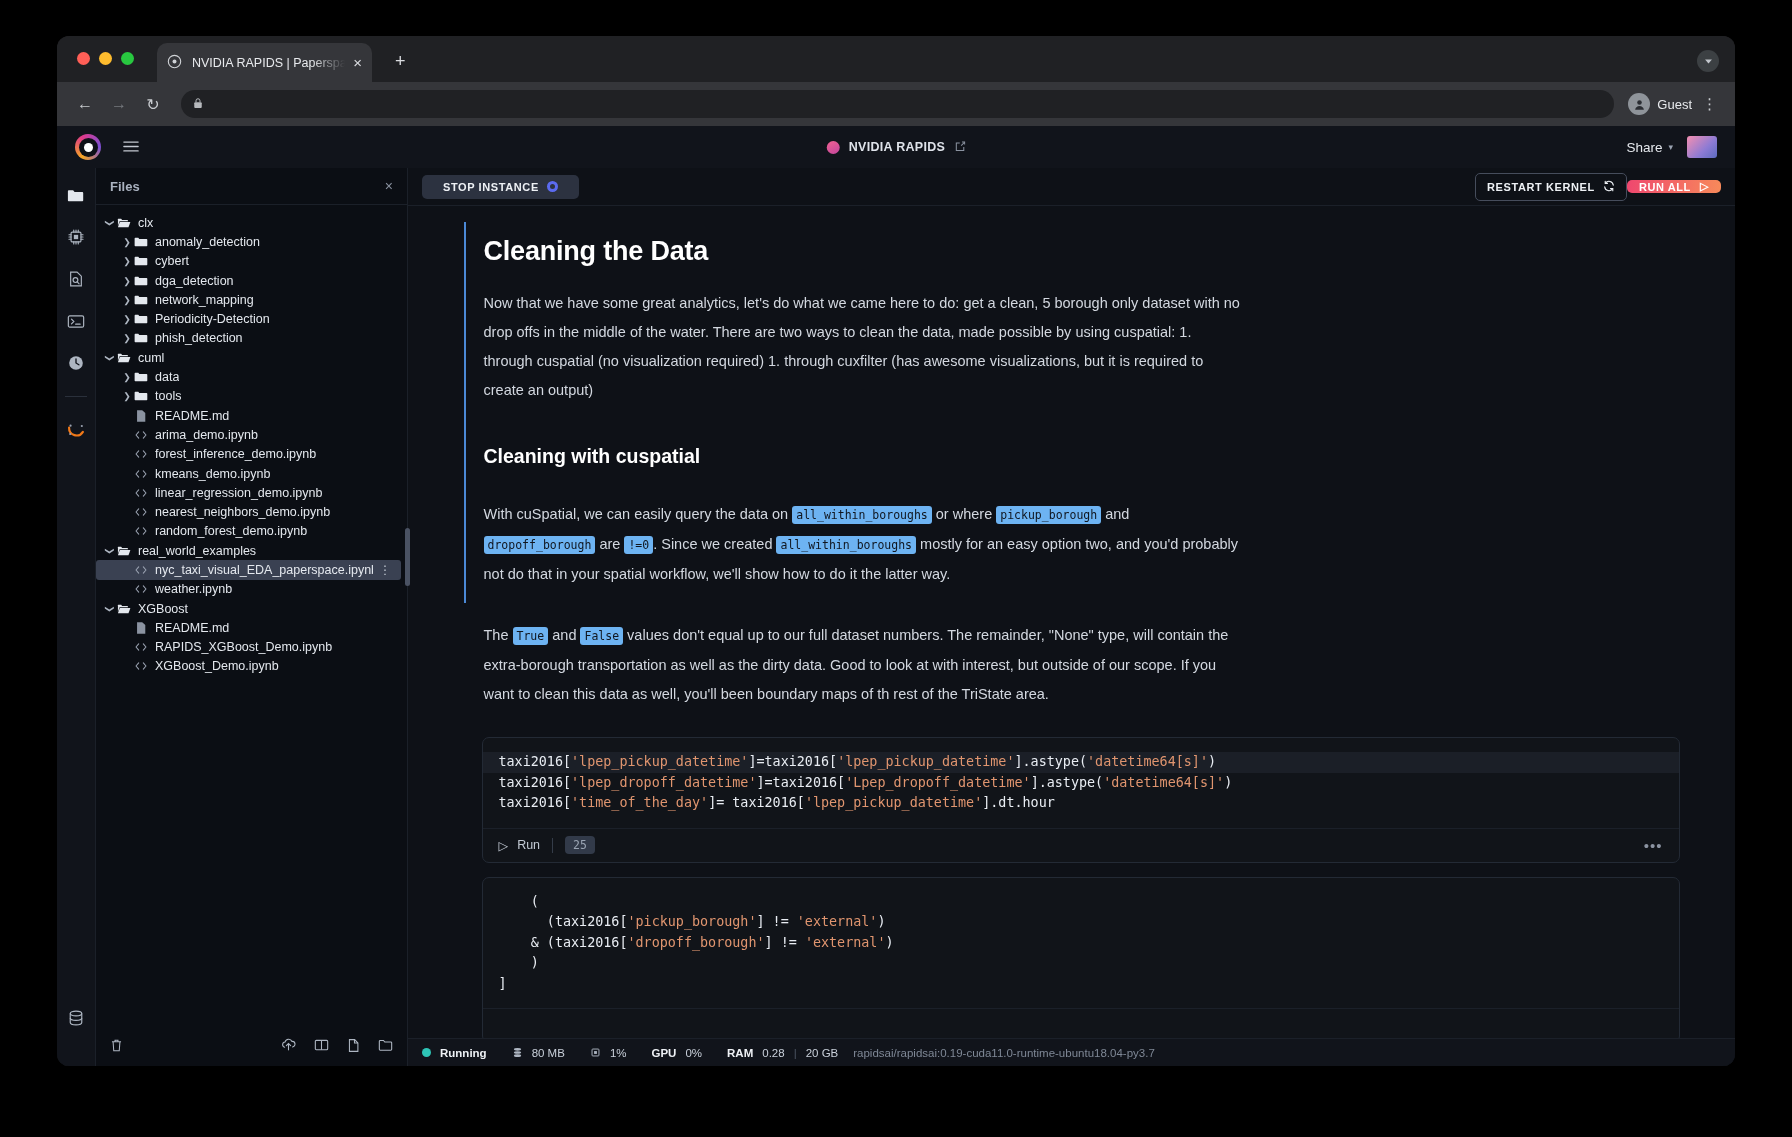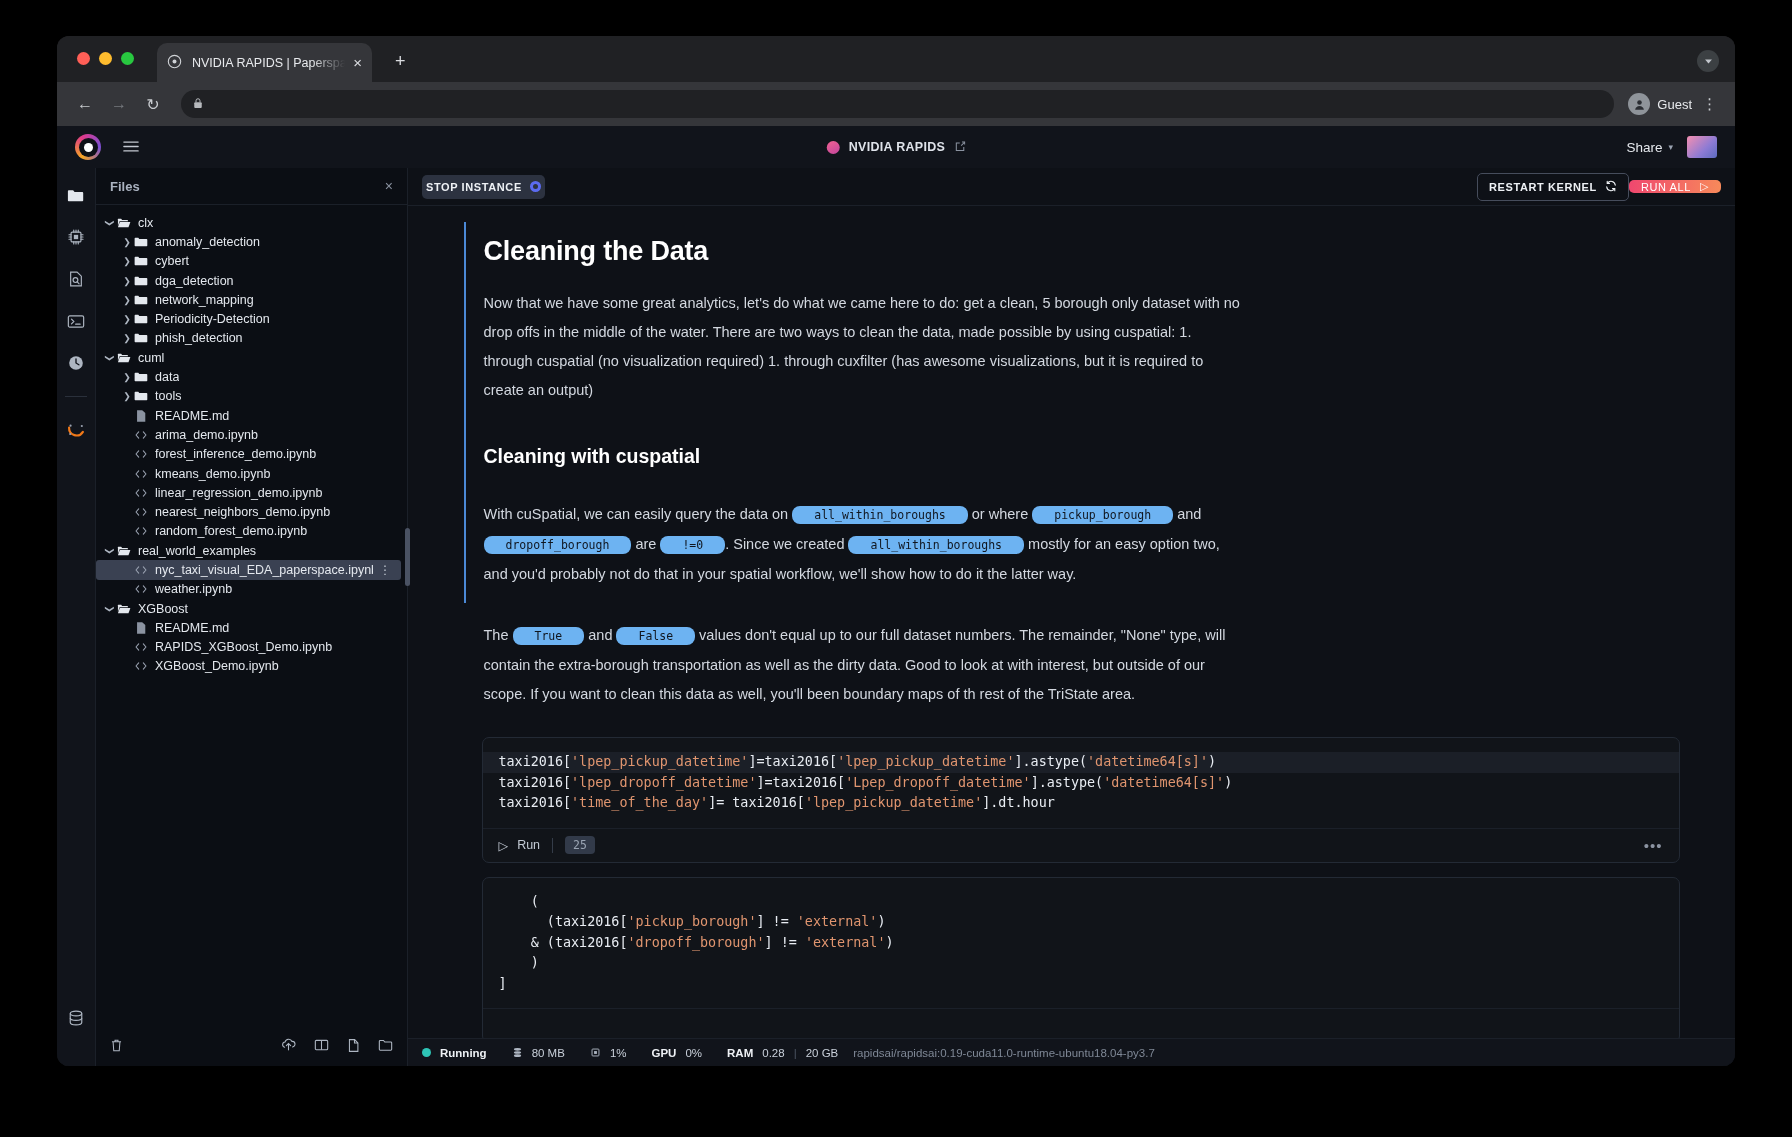--- a/index.html
+++ b/index.html
@@ -104,45 +104,45 @@
   .files-ftr { height: 42px; flex: 0 0 42px; display: flex; align-items: center; padding: 0 14px; gap: 0; }
   .ftr-right { margin-left: auto; display: flex; gap: 18px; }
   .ftr-ic { color: #aeb6c2; display: flex; align-items: center; }
   .files-scroll { position: absolute; right: -3px; top: 360px; width: 5px; height: 58px; background: #4a5263; border-radius: 3px; }
 
   
   .nb { flex: 1; background: #0e1117; display: flex; flex-direction: column; min-width: 0; }
   .nbbar { height: 38px; flex: 0 0 38px; display: flex; align-items: center; padding: 0 14px; border-bottom: 1px solid #1b2029; }
   .pill {
     background: #2c3240; color: #eef1f5; font-size: 11px; font-weight: 700; letter-spacing: .6px;
-    border-radius: 5px; padding: 6px 4px; display: flex; align-items: center; gap: 8px;
+    border-radius: 5px; padding: 6px 21px; display: flex; align-items: center; gap: 8px;
   }
   .pill .bluedot { width: 11px; height: 11px; border-radius: 50%; border: 3px solid #5b6bf0; background: #2c3240; }
   .nbbar-right { margin-left: auto; display: flex; align-items: center; }
   .btn-outline {
     border: 1px solid #464d5c; border-radius: 5px; color: #eef1f5;
     font-size: 11px; font-weight: 700; letter-spacing: .6px; padding: 6px 11px;
     display: flex; align-items: center; gap: 8px;
   }
   .btn-run {
     background: linear-gradient(95deg, #ef476f, #f78a5a);
-    border-radius: 5px; color: #fff; font-size: 11px; font-weight: 400; letter-spacing: .6px;
+    border-radius: 5px; color: #fff; font-size: 11px; font-weight: 700; letter-spacing: .6px;
     padding: 0 12px; display: flex; align-items: center; gap: 9px;
   }
 
   .nbscroll { flex: 1; overflow: hidden; display: flex; justify-content: center; padding-top: 16px; }
   .page { width: 1216px; }
   .cell-md { border-left: 2px solid #4b89d6; padding: 14px 0 14px 18px; }
   .cell-md.plain { border-left-color: transparent; }
   h1.md { color: #fff; font-size: 27px; font-weight: 700; letter-spacing: -.2px; margin-bottom: 22px; }
   h2.md { color: #fff; font-size: 19.5px; font-weight: 700; margin-bottom: 32px; }
   p.md { color: #d3d8e0; font-size: 14.5px; line-height: 29px; max-width: 760px; }
   code.inl {
     background: #6db3f2; color: #10161f; font-family: "DejaVu Sans Mono", monospace;
-    font-size: 11.5px; padding: 2px 22px; border-radius: 8px;
+    font-size: 11.5px; padding: 2px 4px; border-radius: 3px;
   }
 
   .cell-code { margin: 14px 0 0 18px; background: #111419; border: 1px solid #232a35; border-radius: 7px; overflow: hidden; }
   .code-area { padding: 14px 0 14px 0; }
   .cl { font-family: "DejaVu Sans Mono", monospace; font-size: 13.4px; line-height: 20.5px; color: #e9edf3; padding: 0 16px; white-space: pre; }
   .cl.hl { background: #1b1f27; }
   .str { color: #e0956f; }
   .cell-ftr { height: 34px; display: flex; align-items: center; padding: 0 16px; gap: 12px; border-top: 1px solid #1b2029; }
   .runbtn { display: flex; align-items: center; gap: 9px; color: #c3cad4; font-size: 12.5px; }
   .vsep { width: 1px; height: 15px; background: #343c49; }

